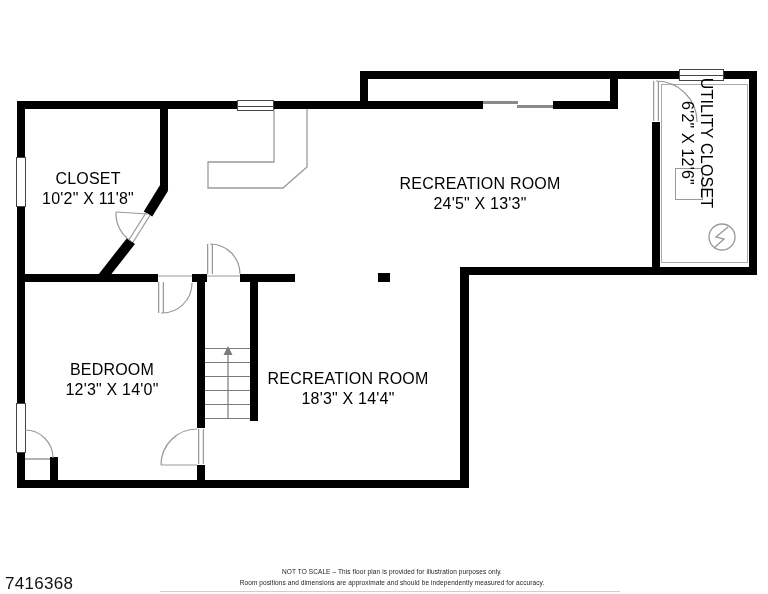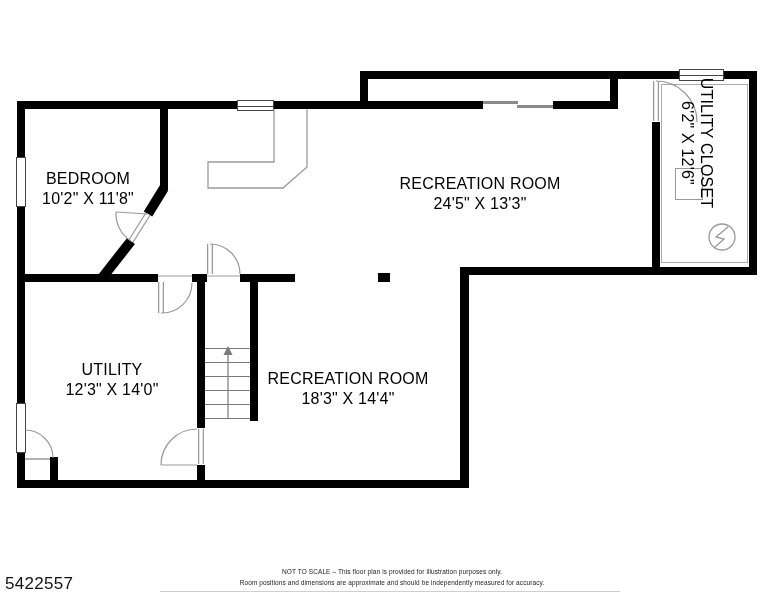--- a/index.html
+++ b/index.html
@@ -144,45 +144,45 @@
       <path d="M 728 227 L 716 237 L 724 239 L 714 248" stroke="#999" stroke-width="1.3" fill="none"></path>
     </g>
 
     <g>
       <path d="M 228 418 L 228 353" stroke="#7a7a7a" stroke-width="1.2" fill="none"></path>
       <path d="M 228 346 L 223.5 355 L 232.5 355 Z" fill="#7a7a7a"></path>
     </g>
   </svg>
 
   <div class="roomlabel" style="left:18px;top:169px;width:140px">
-    <div>BEDROOM</div>
+    <div>CLOSET</div>
     <div class="dims">10'2" X 11'8"</div>
   </div>
 
 
   <div class="roomlabel" style="left:380px;top:174px;width:200px">
     <div>RECREATION ROOM</div>
     <div class="dims">24'5" X 13'3"</div>
   </div>
 
   <div class="roomlabel" id="utility-label" style="left:629px;top:123px;width:134px">
     <div>UTILITY CLOSET</div>
     <div class="dims">6'2" X 12'6"</div>
   </div>
 
   <div class="roomlabel" style="left:32px;top:360px;width:160px">
-    <div>UTILITY</div>
+    <div>BEDROOM</div>
     <div class="dims">12'3" X 14'0"</div>
   </div>
 
   <div class="roomlabel" style="left:248px;top:369px;width:200px">
     <div>RECREATION ROOM</div>
     <div class="dims">18'3" X 14'4"</div>
   </div>
 
-  <div id="listing-id">5422557</div>
+  <div id="listing-id">7416368</div>
   <div id="disclaimer">
     <div>NOT TO SCALE – This floor plan is provided for illustration purposes only.</div>
     <div>Room positions and dimensions are approximate and should be independently measured for accuracy.</div>
   </div>
   <div id="bottom-faint-line"></div>
 
 </div>
 
 </body></html>

